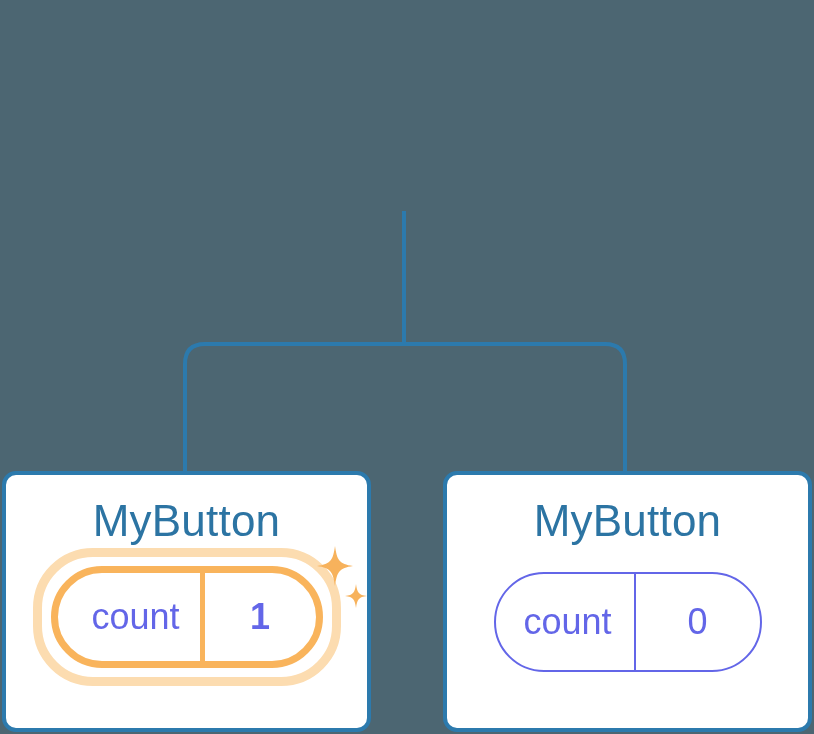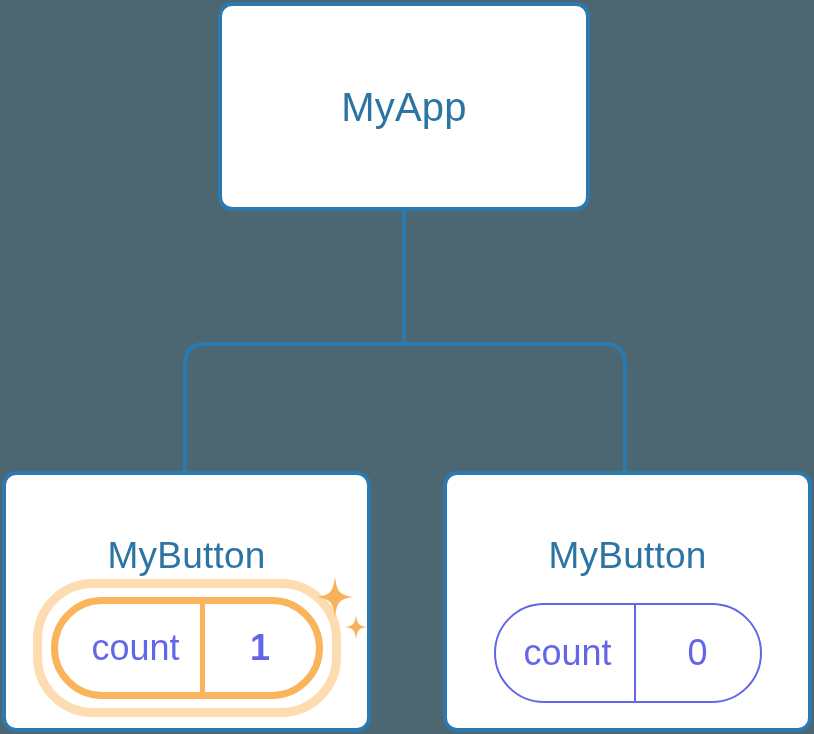--- a/index.html
+++ b/index.html
@@ -66,22 +66,22 @@
 
   .node-title {
     color: #2c74a3;
     font-size: 40px;
     font-weight: 400;
     letter-spacing: 0.2px;
     line-height: 1;
     white-space: nowrap;
   }
   .node-card.child .node-title {
-    margin-top: 62px;
-    font-size: 37px;
+    margin-top: 24px;
+    font-size: 44px;
   }
 
   
   .state-pill-wrap {
     position: relative;
     display: flex;
     align-items: center;
     justify-content: center;
     text-align: center;
   }
@@ -181,23 +181,20 @@
 
   <svg id="edges" viewBox="0 0 814 734" width="814" height="734" xmlns="http://www.w3.org/2000/svg">
 
     <path d="M 404 211 L 404 344" fill="none" stroke="#2c7aad" stroke-width="4" stroke-linecap="butt"></path>
 
     <path d="M 404 344 L 205 344 Q 185 344 185 364 L 185 471" fill="none" stroke="#2c7aad" stroke-width="4" stroke-linecap="butt" stroke-linejoin="round"></path>
 
     <path d="M 404 344 L 605 344 Q 625 344 625 364 L 625 471" fill="none" stroke="#2c7aad" stroke-width="4" stroke-linecap="butt" stroke-linejoin="round"></path>
   </svg>
 
-  <div class="node-card" id="node-myapp">
-    <div class="node-title">MyApp</div>
-  </div>
 
   <div class="node-card child" id="node-mybutton-left">
     <div class="node-title">MyButton</div>
 
     <div class="state-pill-wrap">
 
       <div class="pill-glow"></div>
 
       <div class="state-pill highlight">
         <div class="pill-cell key">count</div>

